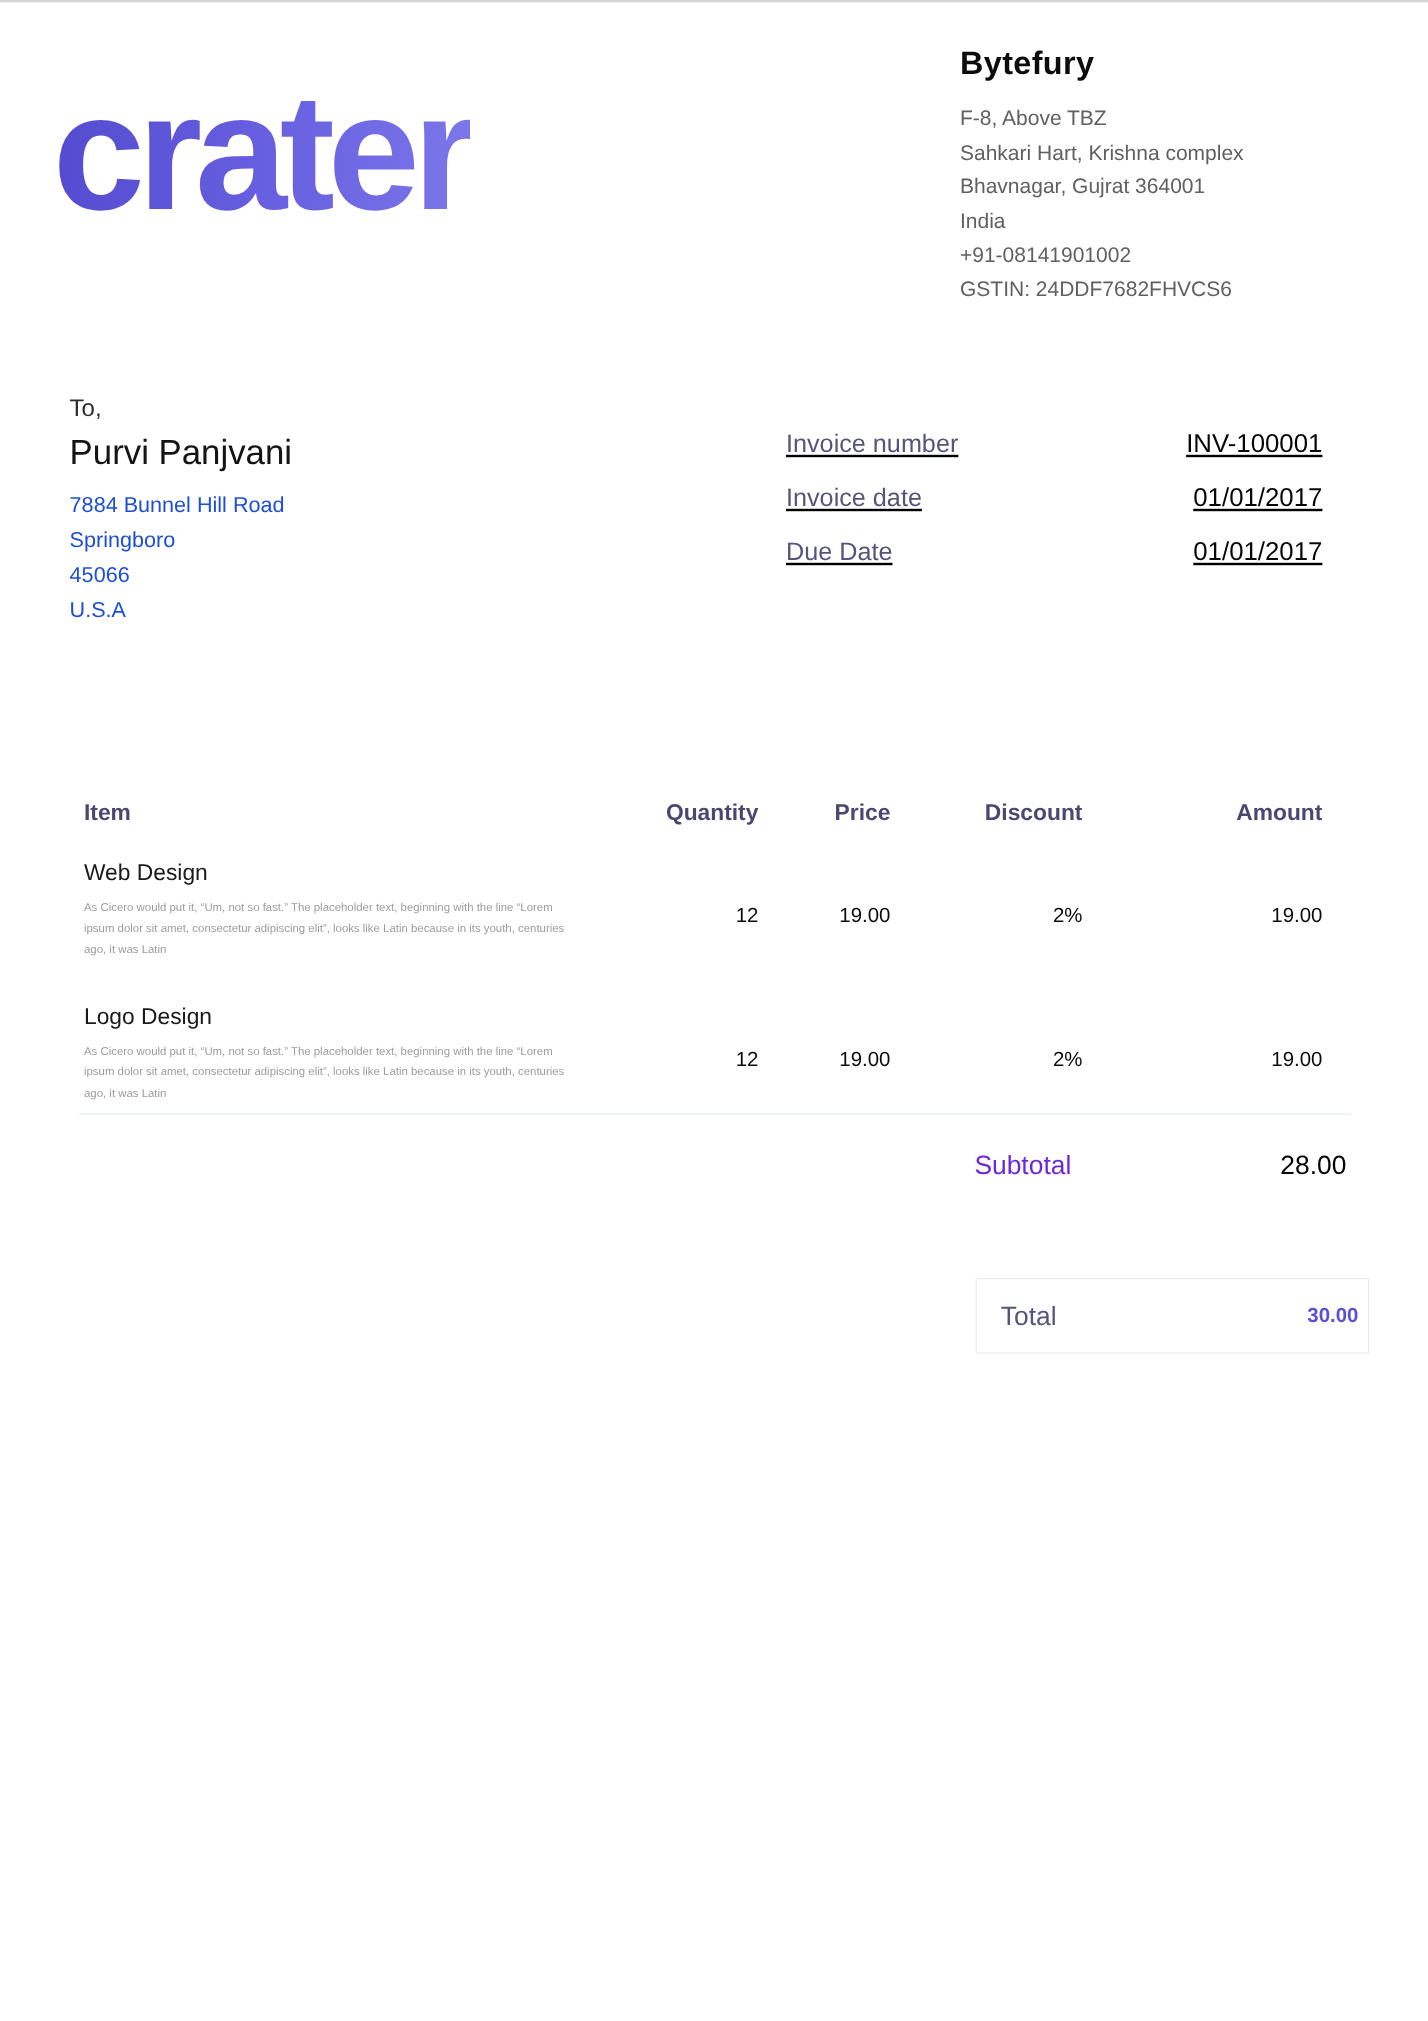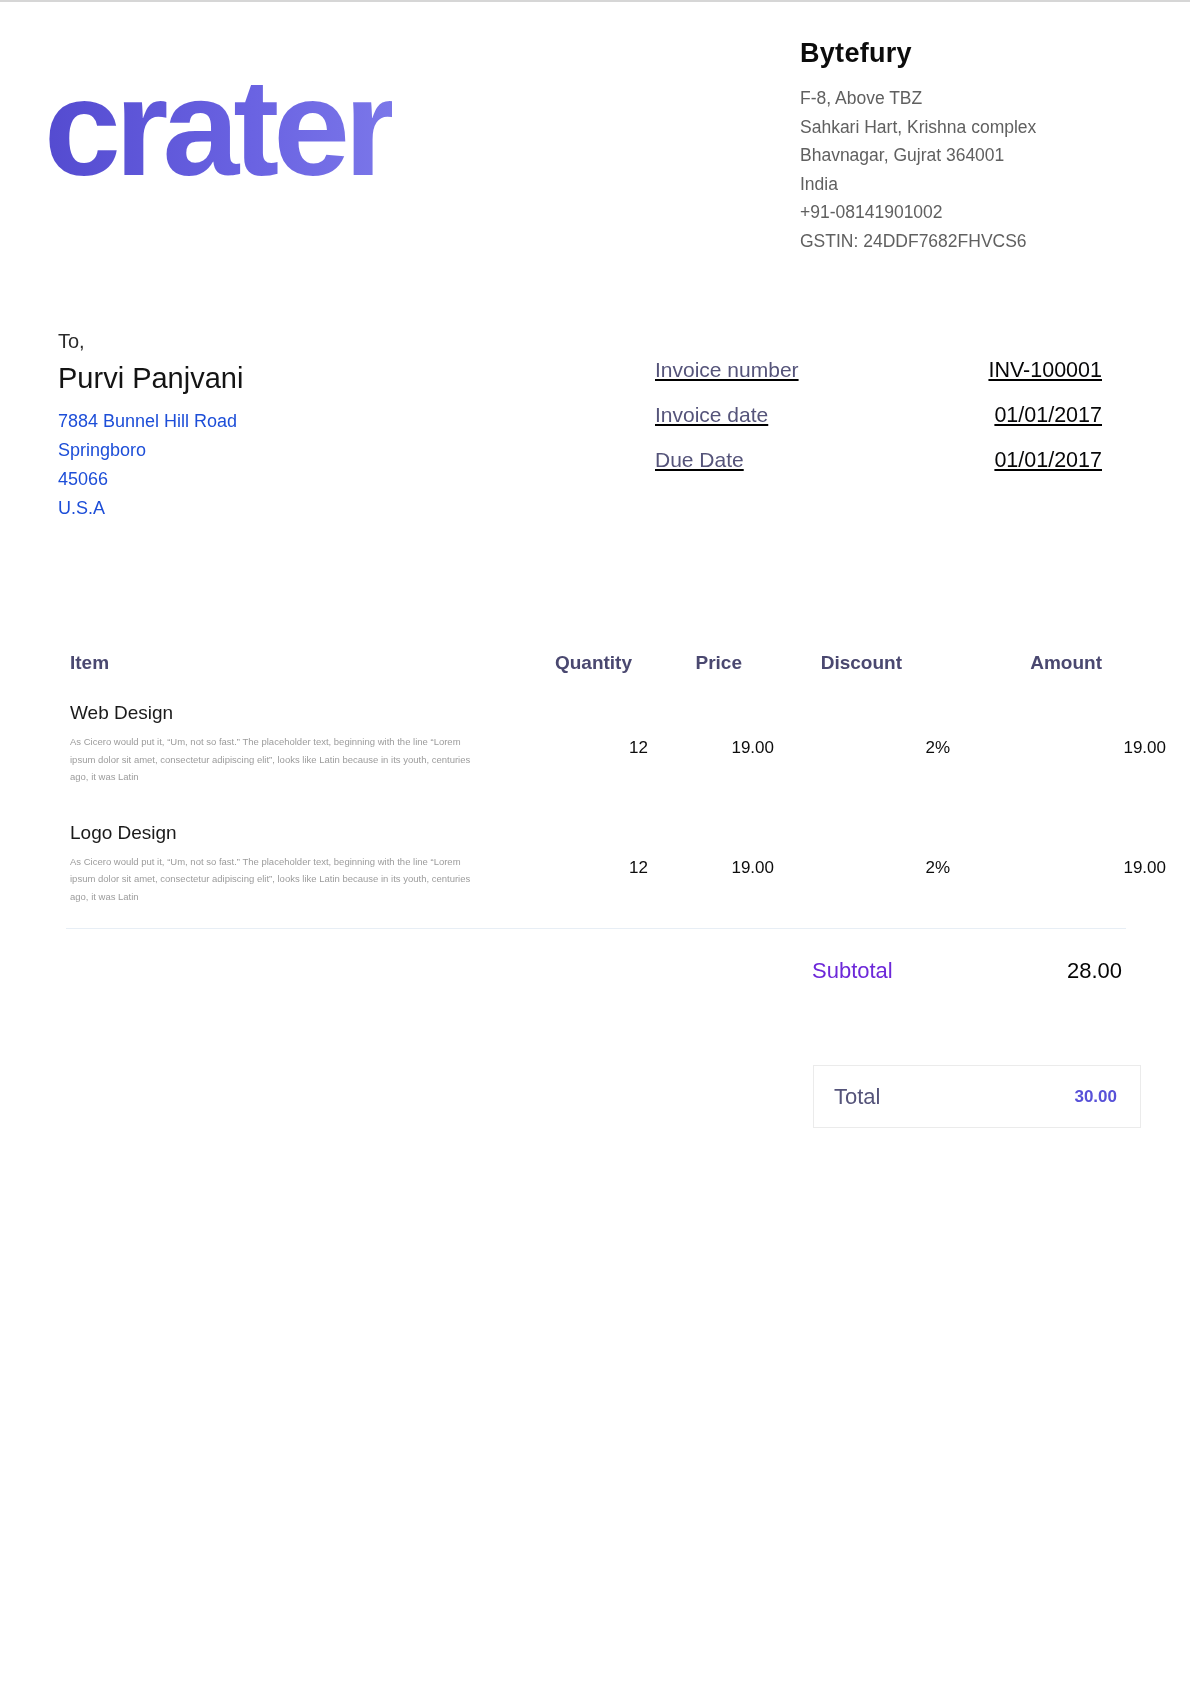--- a/index.html
+++ b/index.html
@@ -33,40 +33,40 @@
 
   
   .meta { position: absolute; left: 655px; top: 356px; width: 447px; }
   .meta-row { display: flex; justify-content: space-between; align-items: baseline; margin-bottom: 20px; text-decoration: underline; }
   .meta-label { font-size: 21px; color: #55547a; }
   .meta-value { font-size: 21.5px; color: #070708; font-weight: 500; }
 
   
   .table { position: absolute; left: 70px; top: 650px; width: 1032px; }
   .thead, .trow { display: grid; grid-template-columns: 422px 140px 110px 160px 200px; }
-  .thead { font-size: 19px; font-weight: 700; color: #4a4870; margin-bottom: 28px; }
+  .thead { font-size: 19px; font-weight: 700; color: #4a4870; margin-bottom: 28px; margin-top: 15px; }
   .num { text-align: right; }
-  .trow { margin-bottom: 36px; gap: 16px; }
+  .trow { margin-bottom: 36px; }
   .item-name { font-size: 19px; color: #1a1a1a; margin-bottom: 9px; }
   .item-desc { font-size: 9.5px; color: #9c9c9c; line-height: 1.85; width: 416px; }
   .cell-num { font-size: 17px; color: #0c0c0c; padding-top: 36px; text-align: right; }
 
   .divider { position: absolute; left: 66px; top: 926px; width: 1060px; border-top: 1px solid #e7eef5; height: 0; }
 
   
   .totals { position: absolute; left: 812px; top: 956px; width: 310px; }
   .t-row { display: flex; justify-content: space-between; align-items: baseline; margin-bottom: 21px; }
   .t-label { font-size: 22px; color: #6d28d9; }
   .t-value { font-size: 22px; font-weight: 400; color: #050505; }
 
   .total-box {
     position: absolute; left: 813px; top: 1063px; width: 328px; height: 63px;
     border: 1px solid #ebebeb; box-sizing: border-box;
     display: flex; justify-content: space-between; align-items: center;
-    padding: 0 23px 0 20px;
+    padding: 0 8px 0 20px;
   }
   .total-label { font-size: 22px; color: #55547a; }
   .total-value { font-size: 17px; font-weight: 700; color: #5851d8; }
 </style>
 </head>
 <body>
 
 <div class="logo">crater</div>
 
 <div class="company">

